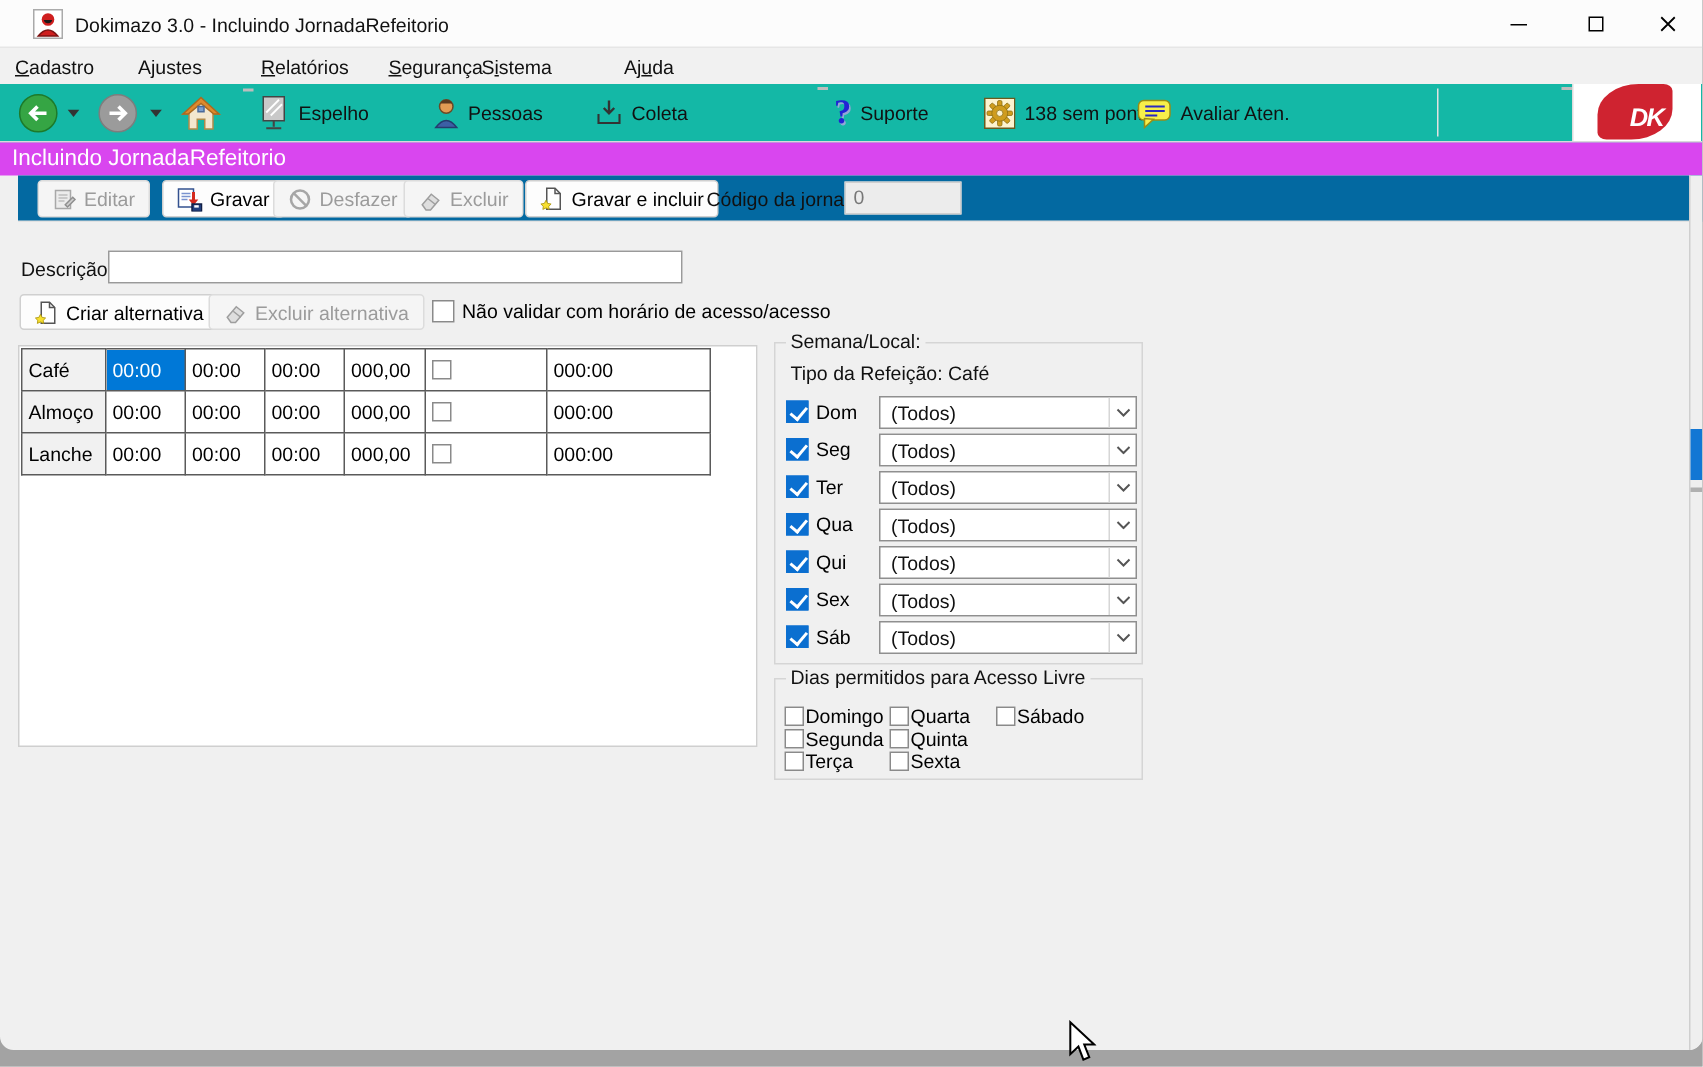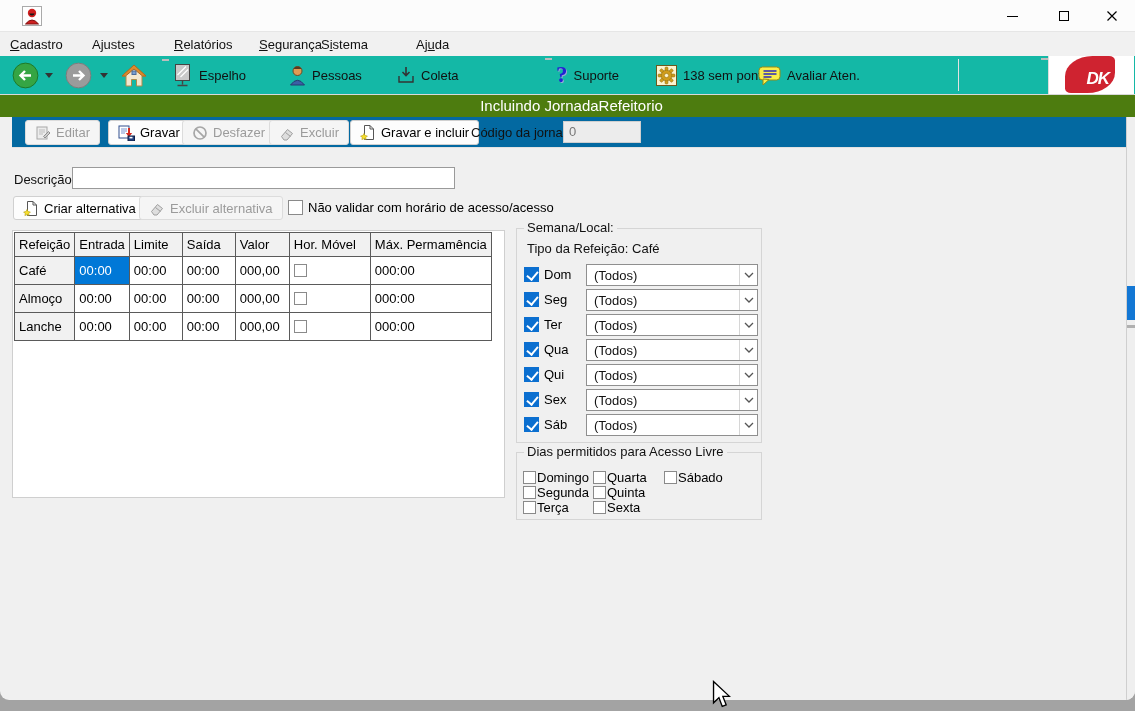--- a/index.html
+++ b/index.html
@@ -26,22 +26,22 @@
   .tb-item { position:absolute; top:0; height:38px; display:flex; align-items:center; gap:6px; font-size:13px; color:#111; padding:0 4px; }
   .grip { position:absolute; width:7px; height:2px; background:#bdbdbd; }
   .tb-sep { position:absolute; left:958px; top:3px; width:1px; height:32px; background:#e2e2e2; }
   .dk-panel { position:absolute; left:1048px; top:0; width:86px; height:38px; background:#ffffff; border-left:1px solid #ddd; }
   .dk-logo { position:absolute; left:16px; top:0px; width:50px; height:37px; background:#cf2330;
              border-radius:55% 12% 55% 12%; display:flex; align-items:flex-end; justify-content:flex-end; padding:0 6px 4px 0; }
   .dk-logo span { color:#fff; font-weight:bold; font-style:italic; font-size:17px; letter-spacing:-1px; }
   .q-mark { color:#2222d4; font-weight:bold; font-size:23px; font-family:"Liberation Serif", serif; text-shadow:1px 1px 0 #93a7d6; line-height:20px; }
 
   
-  .page-header { position:absolute; left:0; top:95px; width:100%; height:22px; background:#4d7c0f; color:#fff;
-                 font-size:15px; line-height:22px; padding-left:8px;text-align:center; }
+  .page-header { position:absolute; left:0; top:95px; width:100%; height:22px; background:#d946ef; color:#fff;
+                 font-size:15px; line-height:22px; padding-left:8px; }
 
   
   .actionbar { position:absolute; left:12px; top:117px; width:100%; height:31px; background:#0369a1; border-bottom:1px solid #e2e2e2; }
   .btn { position:absolute; top:3px; height:25px; background:#fdfdfd; border:1px solid #d0d0d0; border-radius:3px;
          display:inline-flex; align-items:center; gap:5px; padding:0 9px; font-size:13px; color:#000; cursor:default; white-space:nowrap; }
   .btn.disabled { color:#9b9b9b; background:#f5f5f5; border-color:#dcdcdc; }
   .ab-label { position:absolute; top:8px; font-size:13px; color:#111; }
   .codigo-box { position:absolute; left:551px; top:4px; width:78px; height:22px; background:#ececec; border:1px solid #cfcfcf;
                 font-size:13px; color:#777; padding-left:5px; line-height:20px; }
 
@@ -94,20 +94,21 @@
 
     <div class="titlebar">
       <span class="app-icon">
         <svg width="20" height="20">
             <rect x="0.5" y="0.5" width="19" height="19" fill="#fff" stroke="#aaa"></rect>
             <circle cx="10" cy="7" r="4.2" fill="#cf1f1f"></circle>
             <path d="M7.2 7.4 a2.9 2.9 0 0 0 5.6 0 Z" fill="#1a1a1a"></path>
             <path d="M3.5 18 q6.5 -8 13 0 Z" fill="#cf1f1f" stroke="#7d1212"></path>
           </svg>
       </span>
+      <span class="window-title">Dokimazo 3.0 - Incluindo JornadaRefeitorio</span>
       <div class="win-btn win-min">
           <div class="glyph-min"></div>
         </div>
       <div class="win-btn win-max">
           <div class="glyph-max"></div>
         </div>
       <div class="win-btn win-close">
         <svg width="12" height="12">
             <path d="M1.5 1.5 L10.5 10.5 M10.5 1.5 L1.5 10.5" stroke="#000" stroke-width="1.2"></path>
           </svg>
@@ -297,29 +298,20 @@
         <colgroup>
           <col style="width:56px">
             <col style="width:53px">
             <col style="width:53px">
             <col style="width:53px">
           <col style="width:54px">
             <col style="width:81px">
             <col style="width:109px">
         </colgroup>
         <tbody>
-            <tr>
-          <th>Refeição</th>
-          <th>Entrada</th>
-          <th>Limite</th>
-          <th>Saída</th>
-          <th>Valor</th>
-          <th>Hor. Móvel</th>
-          <th>Máx. Permamência</th>
-        </tr>
         <tr>
           <td class="rowhead">Café</td>
           <td class="selected">00:00</td>
           <td>00:00</td>
           <td>00:00</td>
           <td>000,00</td>
           <td>
                 <div class="cb sm"></div>
               </td>
           <td>000:00</td>

